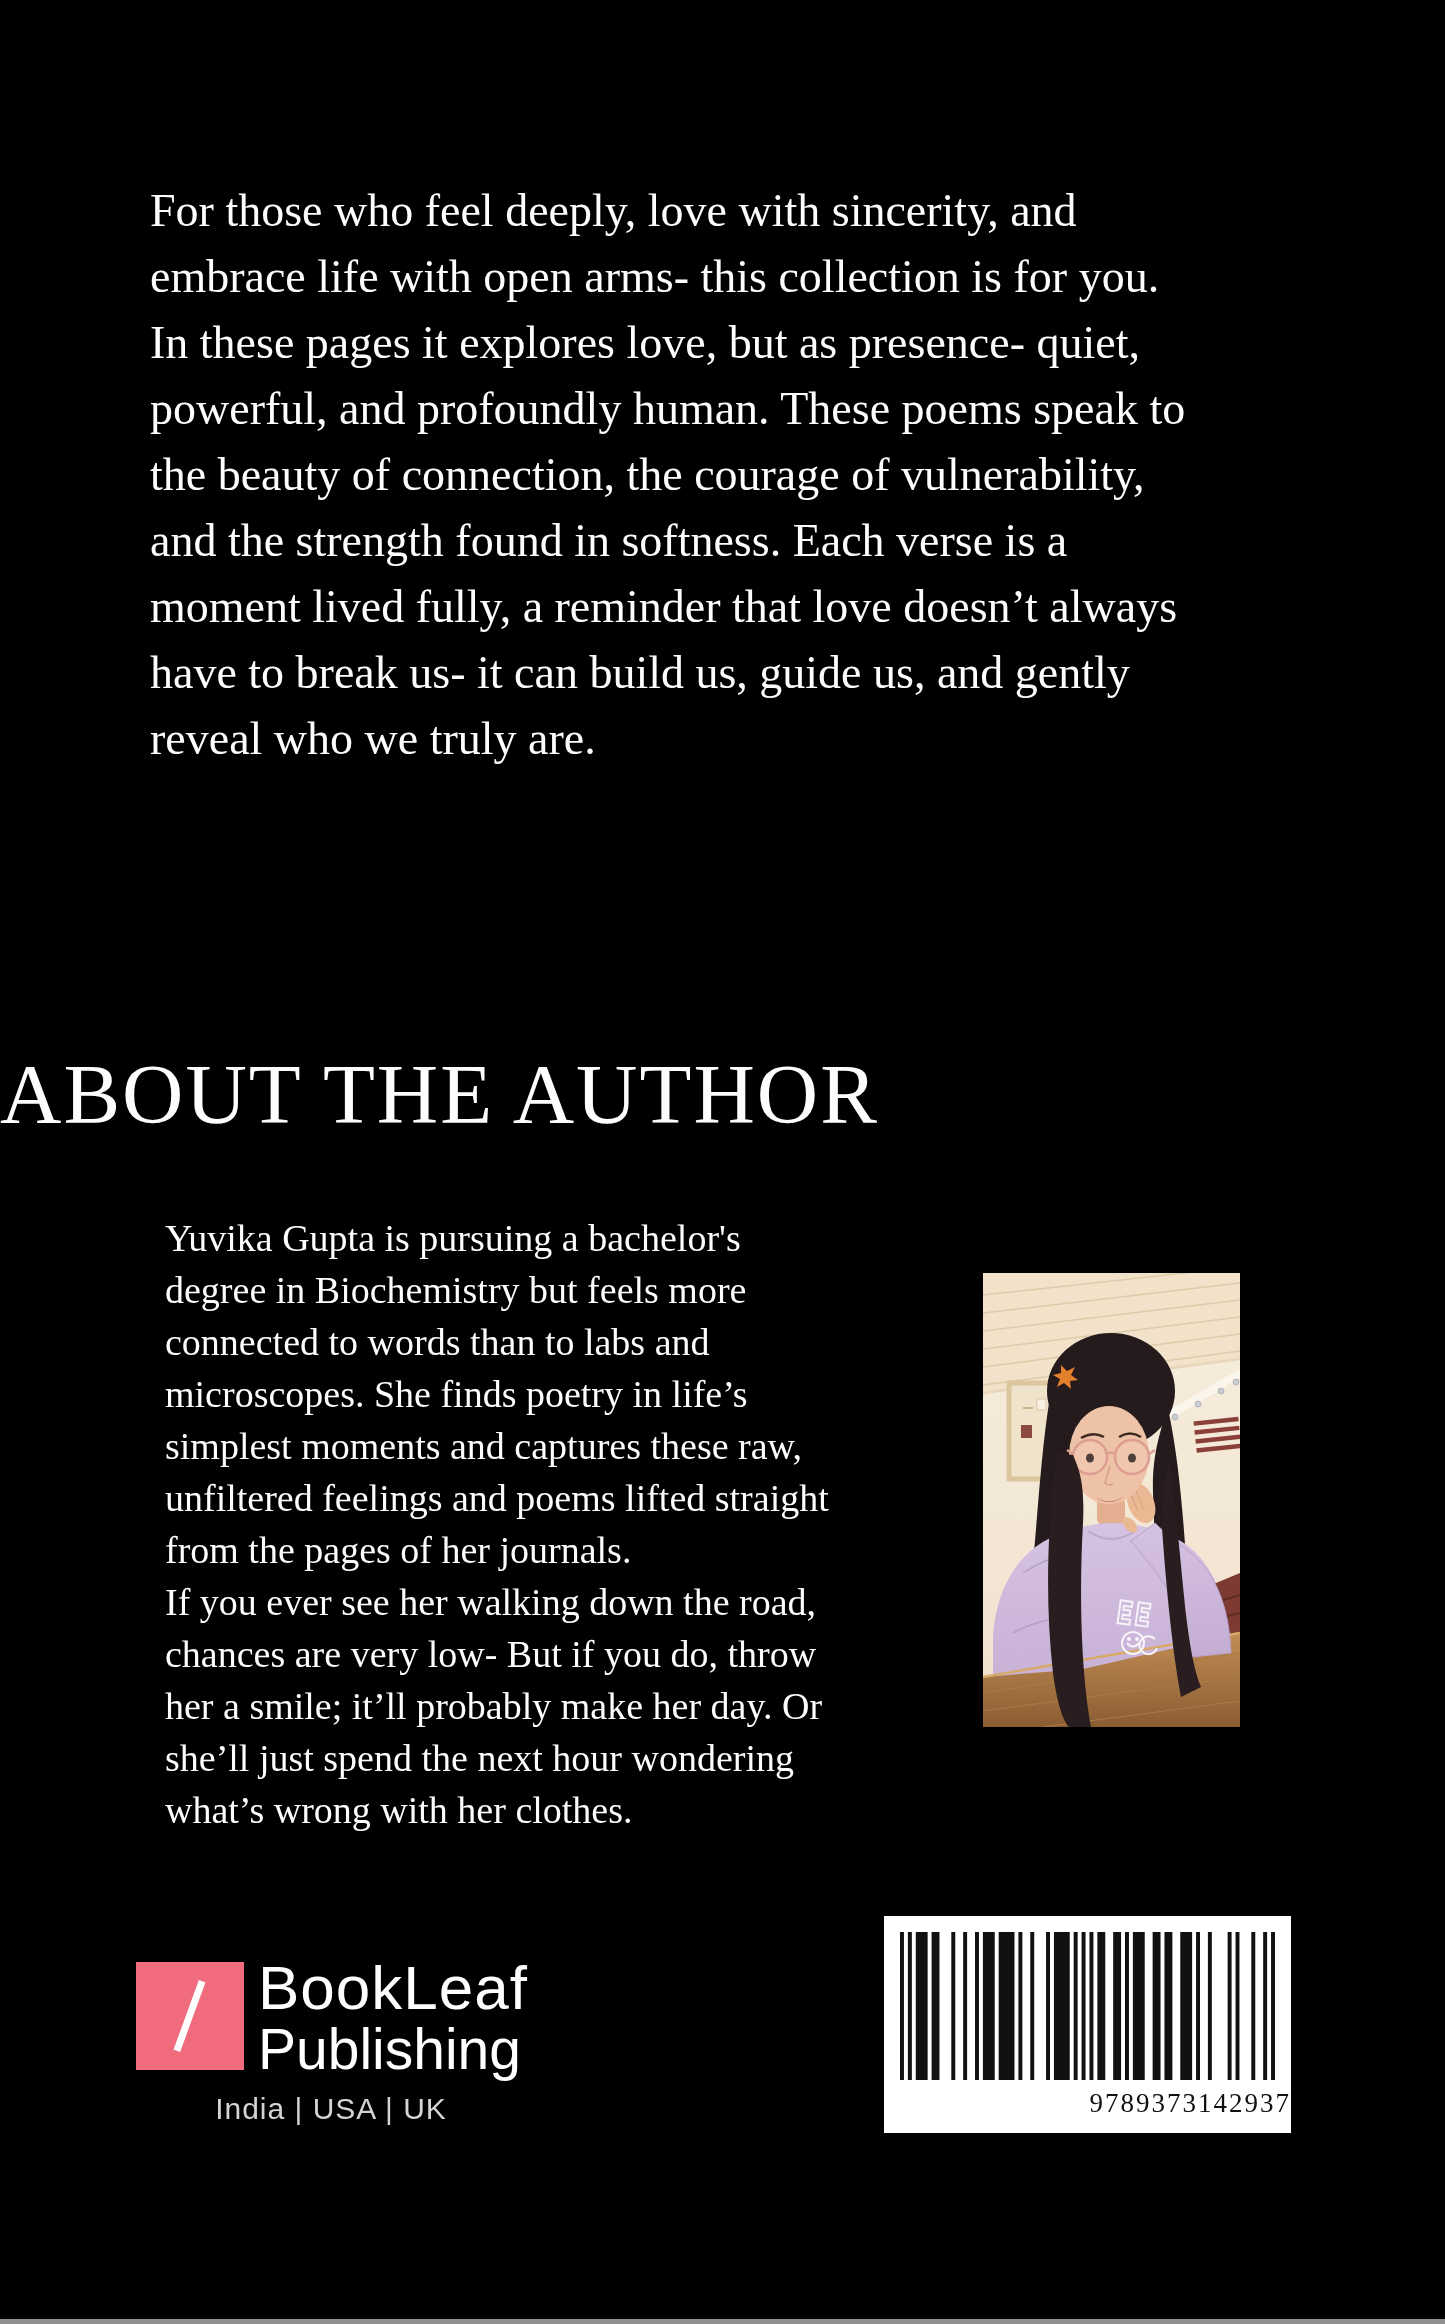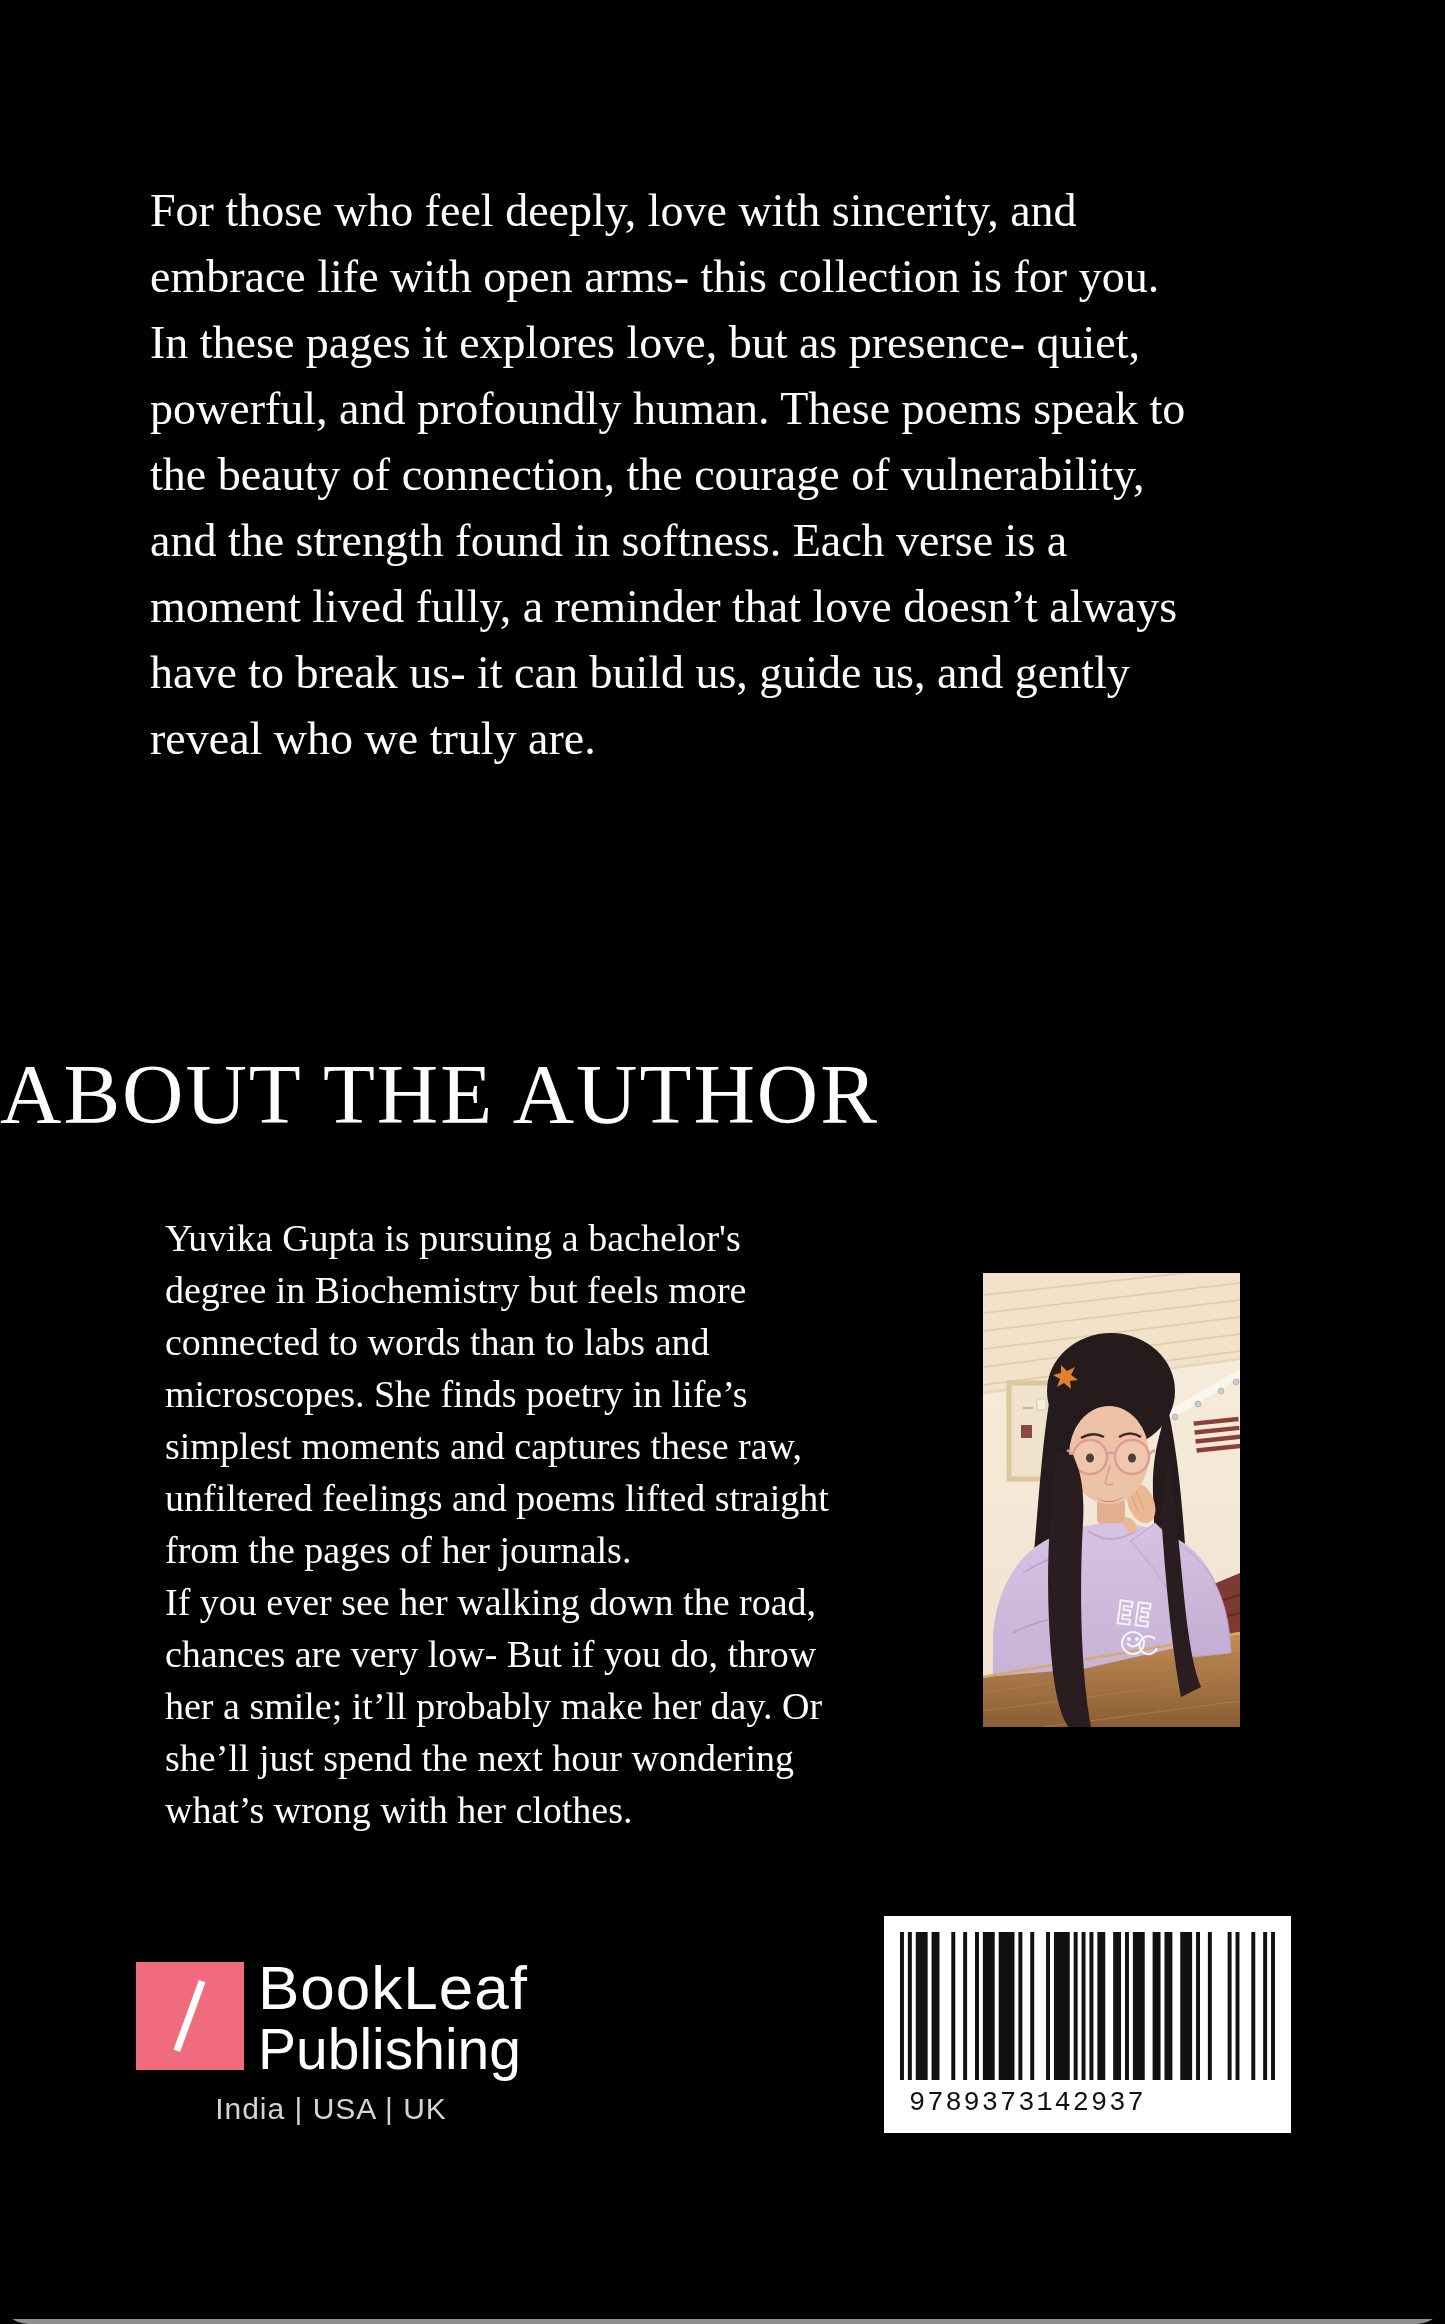--- a/index.html
+++ b/index.html
@@ -3,21 +3,20 @@
 <meta charset="utf-8">
 <style>
   html,body{margin:0;padding:0;background:#000;}
   .cover{
     position:relative;
     width:1445px;height:2324px;
     background:#000;
     overflow:hidden;
     font-family:"Liberation Serif","DejaVu Serif",serif;
     color:#ffffff;
-    border-radius:28px;
   }
   .blurb{
     position:absolute;left:150px;top:178px;width:1260px;
     font-size:46px;line-height:66px;
     white-space:pre-line;color:#fdfdfd;
   }
   .about-heading{
     position:absolute;left:0;top:1052px;width:100%;
     font-size:85px;line-height:85px;
     letter-spacing:2px;color:#fdfdfd;
@@ -56,23 +55,23 @@
   .barcode-box{
     position:absolute;left:884px;top:1916px;width:407px;height:217px;
     background:#ffffff;
   }
   .barcode-bars{
     position:absolute;left:16px;top:16px;width:375px;height:148px;
     display:block;
   }
   .barcode-number{
     position:absolute;left:0;top:172px;width:100%;
-    text-align:left;
-    font-family:Liberation Mono, monospace;
-    font-size:27px;color:#111;letter-spacing:2px;padding-left:25px;
+    text-align:right;
+    font-family:Liberation Serif, serif;
+    font-size:27px;color:#111;letter-spacing:2px;
   }
   .bottom-edge{
     position:absolute;left:0;top:2319px;width:100%;height:5px;
     background:#8f8f8f;
   }
 </style>
 </head>
 <body>
 
 <div class="cover">

